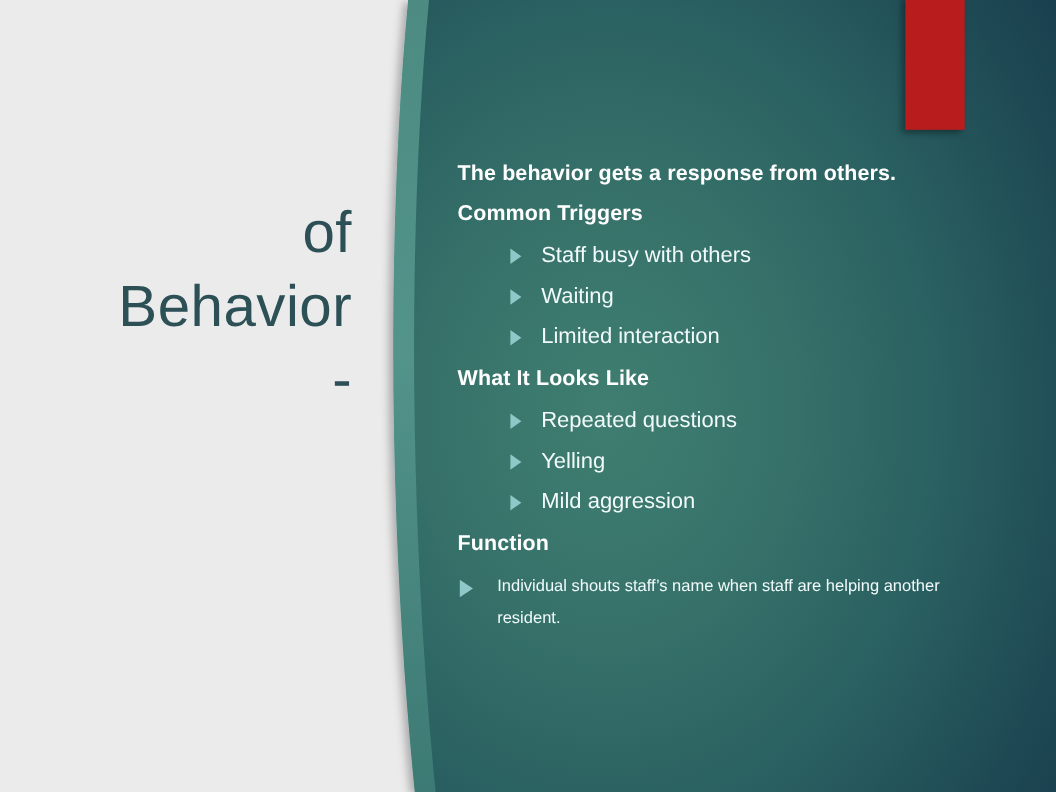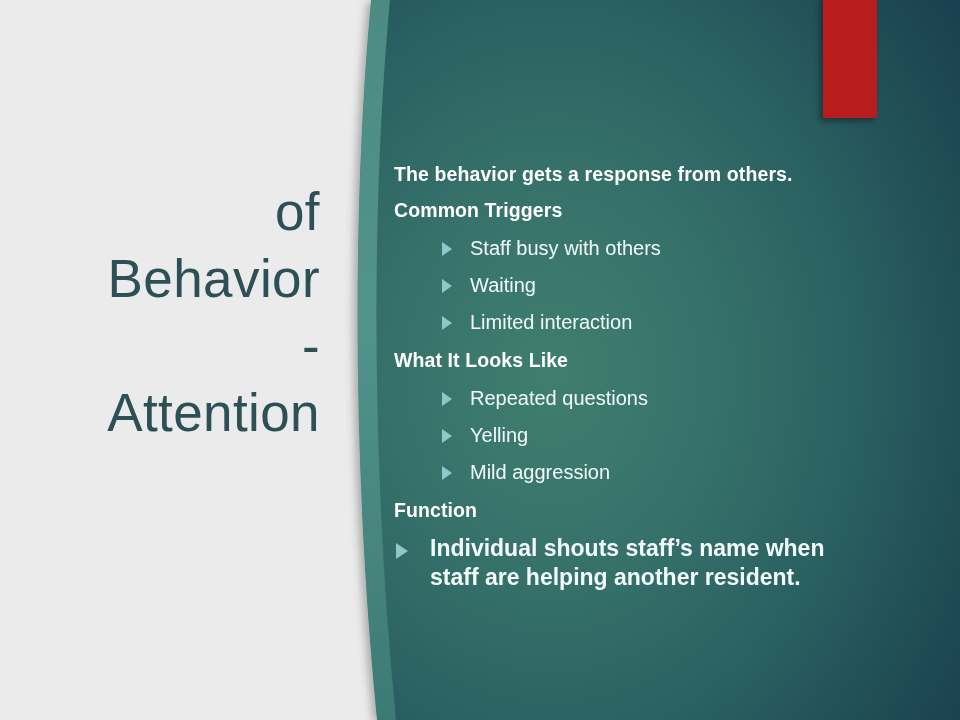--- a/index.html
+++ b/index.html
@@ -68,25 +68,24 @@
     font-size: 53px;
     line-height: 67px;
     font-weight: 300;
     letter-spacing: 0.4px;
     white-space: nowrap;
   }
 
   
   .body-col {
     position: absolute;
-    left: 394px;
+    left: 416px;
     top: 146px;
     width: 470px;
     z-index: 5;
-    margin-top: 16px;
   }
 
   .head-line {
     color: #ffffff;
     font-weight: bold;
     font-size: 19.5px;
     line-height: 25px;
     margin-bottom: 11px;
     letter-spacing: 0.1px;
   }
@@ -119,23 +118,22 @@
   }
 
   .bullet-text {
     color: #f2fbfb;
     font-size: 20px;
     line-height: 28px;
     font-weight: 300;
   }
 
   .bullet-row.level1 .bullet-text {
-    font-size: 23px;
+    font-size: 15px;
     line-height: 29px;
-    font-weight: bold;
   }
 
   .gap-sm { height: 3px; }
 </style>
 </head>
 <body>
 
 <div class="slide">
 
   <div class="left-panel"></div>
@@ -165,21 +163,20 @@
       <path d="M 390 0 C 371 200, 371 470, 396 720 L 960 720 L 960 0 Z" fill="url(#tealGrad)"></path>
     </svg>
   </div>
 
   <div class="accent-bar"></div>
 
   <div class="title-block">
     <div class="title-line">of</div>
     <div class="title-line">Behavior</div>
     <div class="title-line">-</div>
-    <div class="title-line">Attention</div>
   </div>
 
   <div class="body-col">
 
     <div class="head-line">The behavior gets a response from others.</div>
 
     <div class="head-line">Common Triggers</div>
 
     <div class="bullet-row level2">
       <span class="tri"></span>

